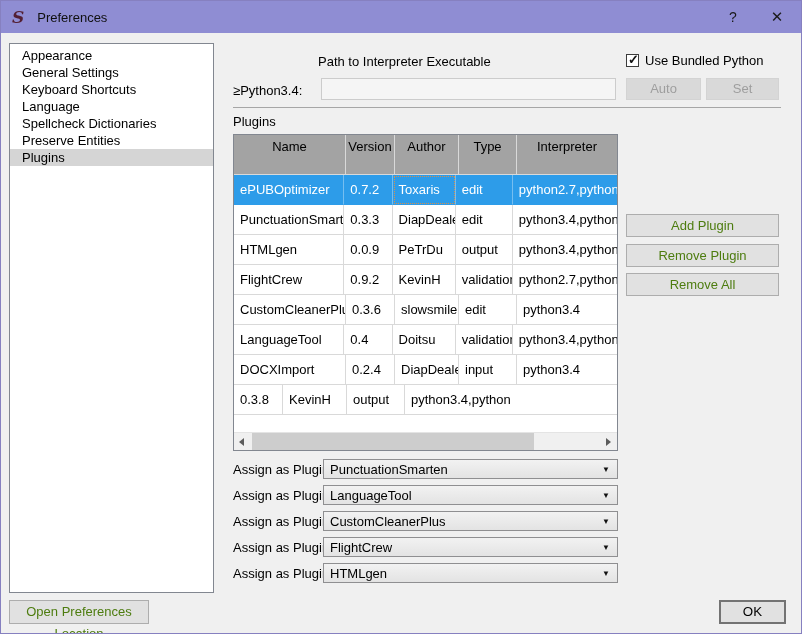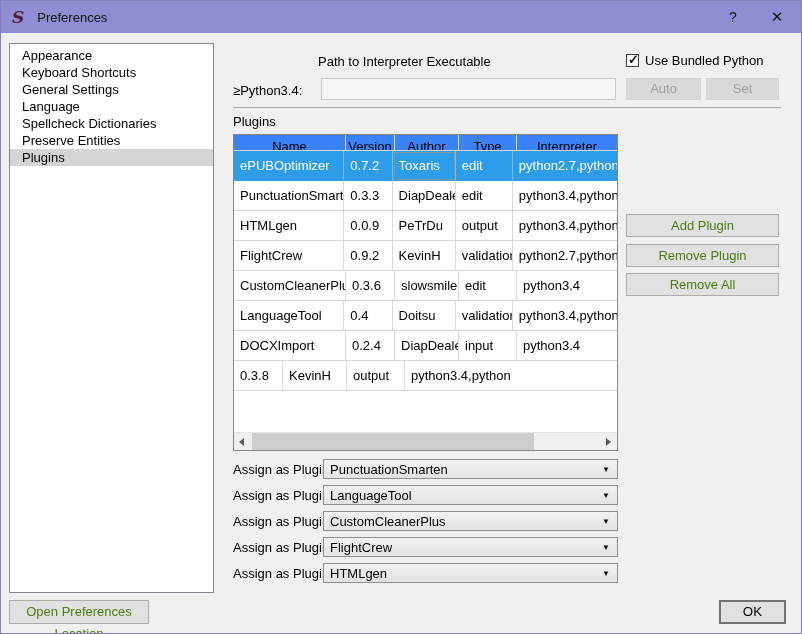--- a/index.html
+++ b/index.html
@@ -44,21 +44,21 @@
                   color:#9e9e9e; text-align:center; line-height:20px; }
   .auto-btn { left:625px; width:75px; }
   .set-btn  { left:705px; width:73px; }
 
   .hsep { position:absolute; left:232px; top:106px; width:548px; height:1px; background:#a6a6a6; }
   .plugins-label { left:232px; top:113px; }
 
   
   .table { position:absolute; left:232px; top:133px; width:385px; height:317px; background:#fff;
            border:1px solid #828790; overflow:hidden; display:flex; flex-direction:column; }
-  .thead { display:flex; height:16px; background:#3b82f6; flex:0 0 auto; }
+  .thead { display:flex; height:40px; background:#a3a3a3; flex:0 0 auto; }
   .th { border-right:1px solid #d9d9d9; border-bottom:1px solid #d9d9d9; text-align:center;
         line-height:23px; overflow:hidden; white-space:nowrap; }
   .th:last-child { border-right:none; }
   .tr { display:flex; height:30px; flex:0 0 auto; background:#fff; }
   .td { border-right:1px solid #d9d9d9; border-bottom:1px solid #d9d9d9; padding-left:6px;
         line-height:29px; overflow:hidden; white-space:nowrap; }
   .td:last-child { border-right:none; }
   .tr.selected { background:#2d9ce9; color:#fff; }
   .tr.selected .td { border-right-color:rgba(255,255,255,0.35); border-bottom-color:#2d9ce9; }
   .td.focuscell { outline:1px dotted #d9904a; outline-offset:-2px; }
@@ -97,22 +97,22 @@
 
   <div class="titlebar">
     <span class="app-icon">S</span>
     <span class="win-title">Preferences</span>
     <span class="tb-btn tb-help">?</span>
     <span class="tb-btn tb-close">✕</span>
   </div>
 
   <div class="listbox" id="sidebar-list">
       <div class="side-item">Appearance</div>
+      <div class="side-item">General Settings</div>
       <div class="side-item">Keyboard Shortcuts</div>
-      <div class="side-item">General Settings</div>
       <div class="side-item">Language</div>
       <div class="side-item">Spellcheck Dictionaries</div>
       <div class="side-item">Preserve Entities</div>
       <div class="side-item selected">Plugins</div>
     </div>
 
   <div class="lbl path-label">Path to Interpreter Executable</div>
 
   <div class="checkbox-row">
     <span class="cb-box">

